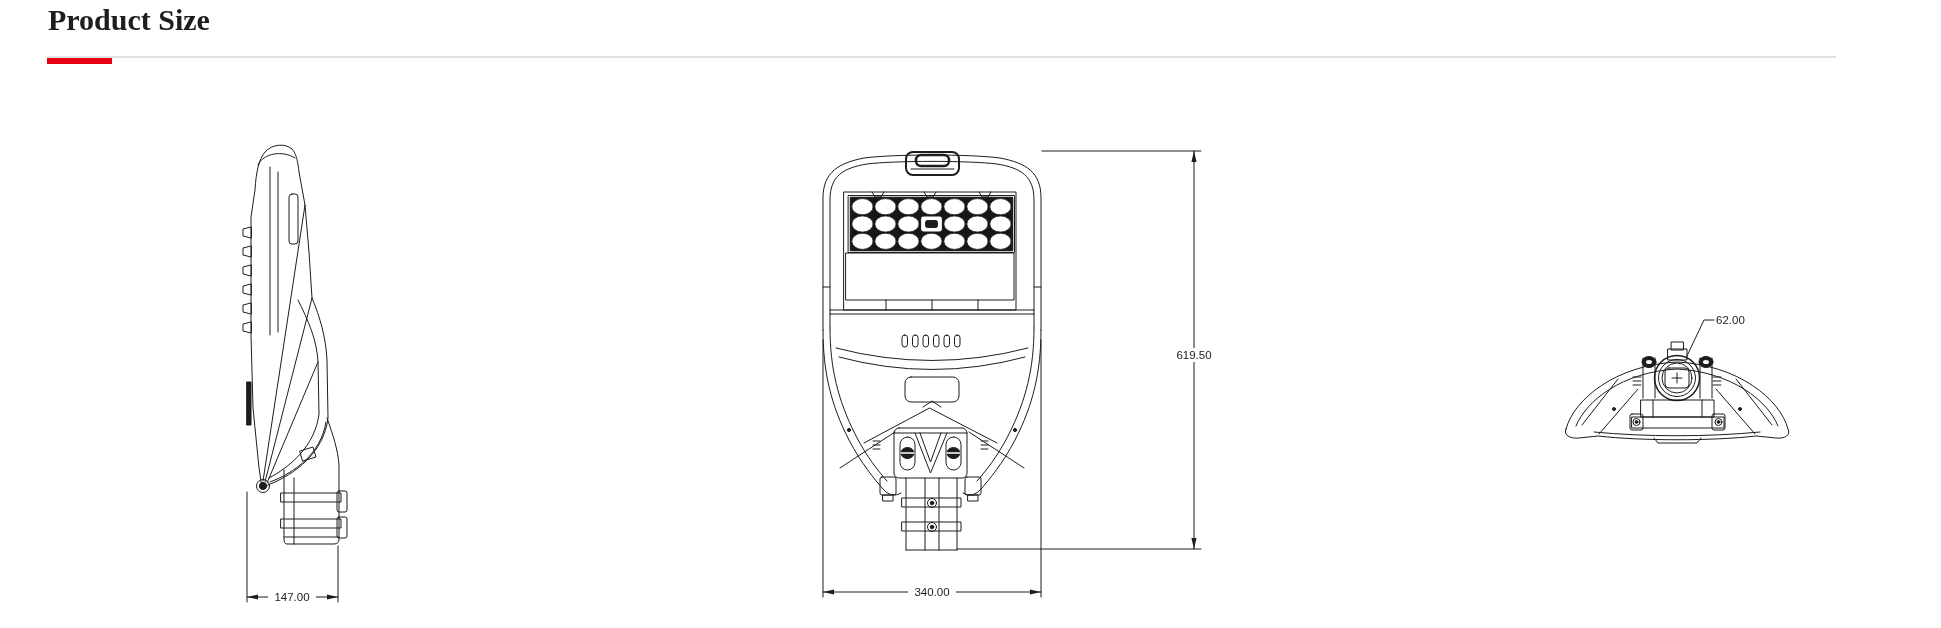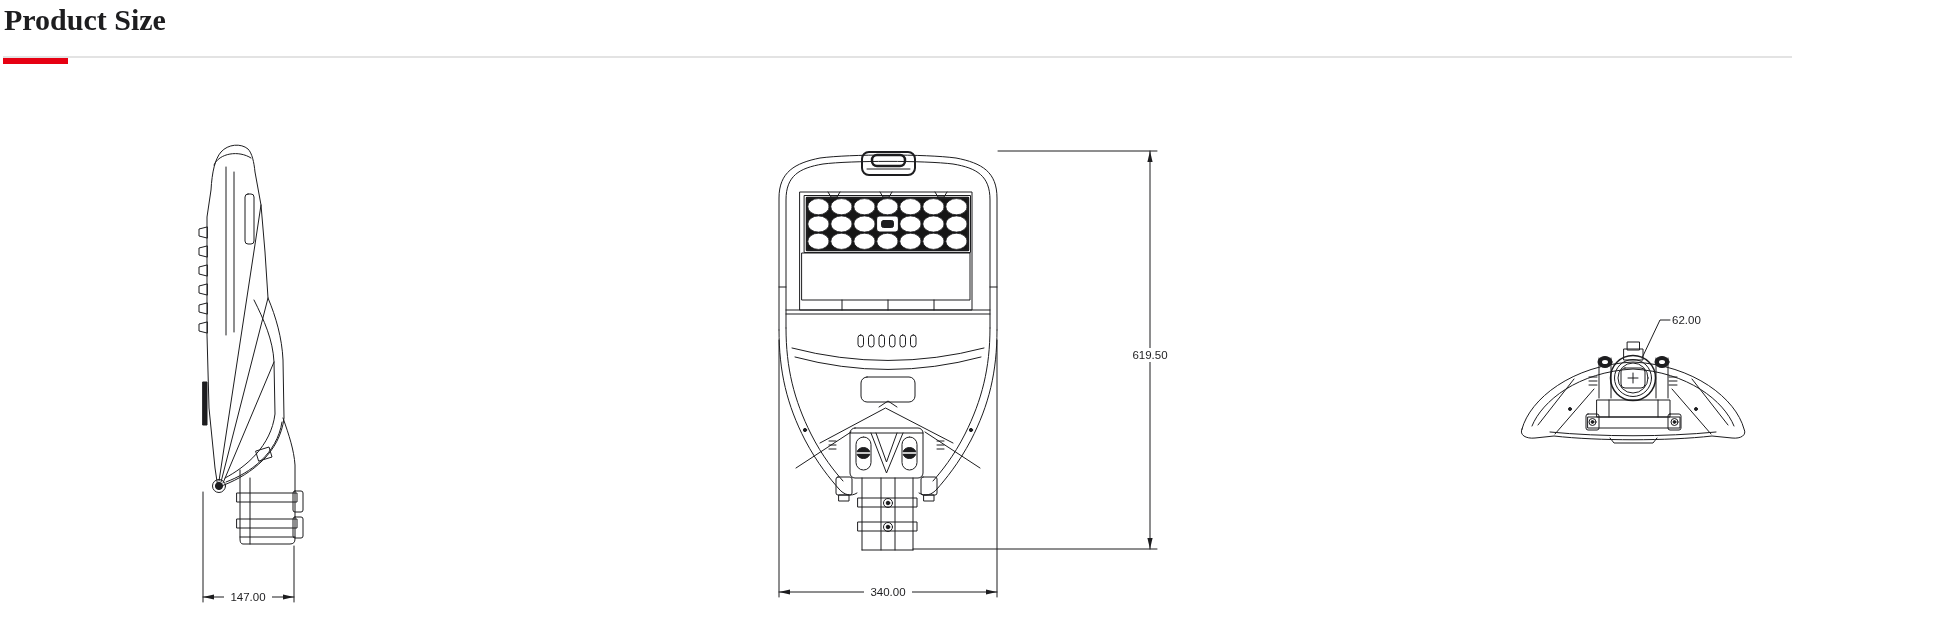--- a/index.html
+++ b/index.html
@@ -3,21 +3,21 @@
 <meta charset="utf-8">
 <style>
   :root{
     --accent-red:#e60012;
     --divider-gray:#e3e3e3;
     --ink:#1d1d1f;
     --background:#ffffff;
   }
   html,body{margin:0;padding:0;background:var(--background);}
   .page{position:relative;width:1792px;height:628px;background:var(--background);overflow:hidden;
-        font-family:"Liberation Sans",sans-serif;}
+        font-family:"Liberation Sans",sans-serif;margin-left:44px;}
   .title{position:absolute;left:4px;top:3px;margin:0;
          font-family:"Liberation Serif",serif;font-weight:700;font-size:30px;line-height:1.1;
          color:var(--ink);letter-spacing:0;}
   .divider{position:absolute;left:3px;right:0;top:56px;height:2px;background:var(--divider-gray);}
   .divider-accent{position:absolute;left:0;top:2px;width:65px;height:6px;background:var(--accent-red);}
   .drawing{position:absolute;color:var(--ink);}
   .lines{fill:none;stroke:currentColor;stroke-width:1;stroke-linecap:round;stroke-linejoin:round;}
   .dimtext{font-family:"Liberation Sans",sans-serif;font-size:11.5px;fill:var(--ink);stroke:none;}
   .dimbg{fill:#ffffff;stroke:none;}
   .arrow{fill:currentColor;stroke:none;}

